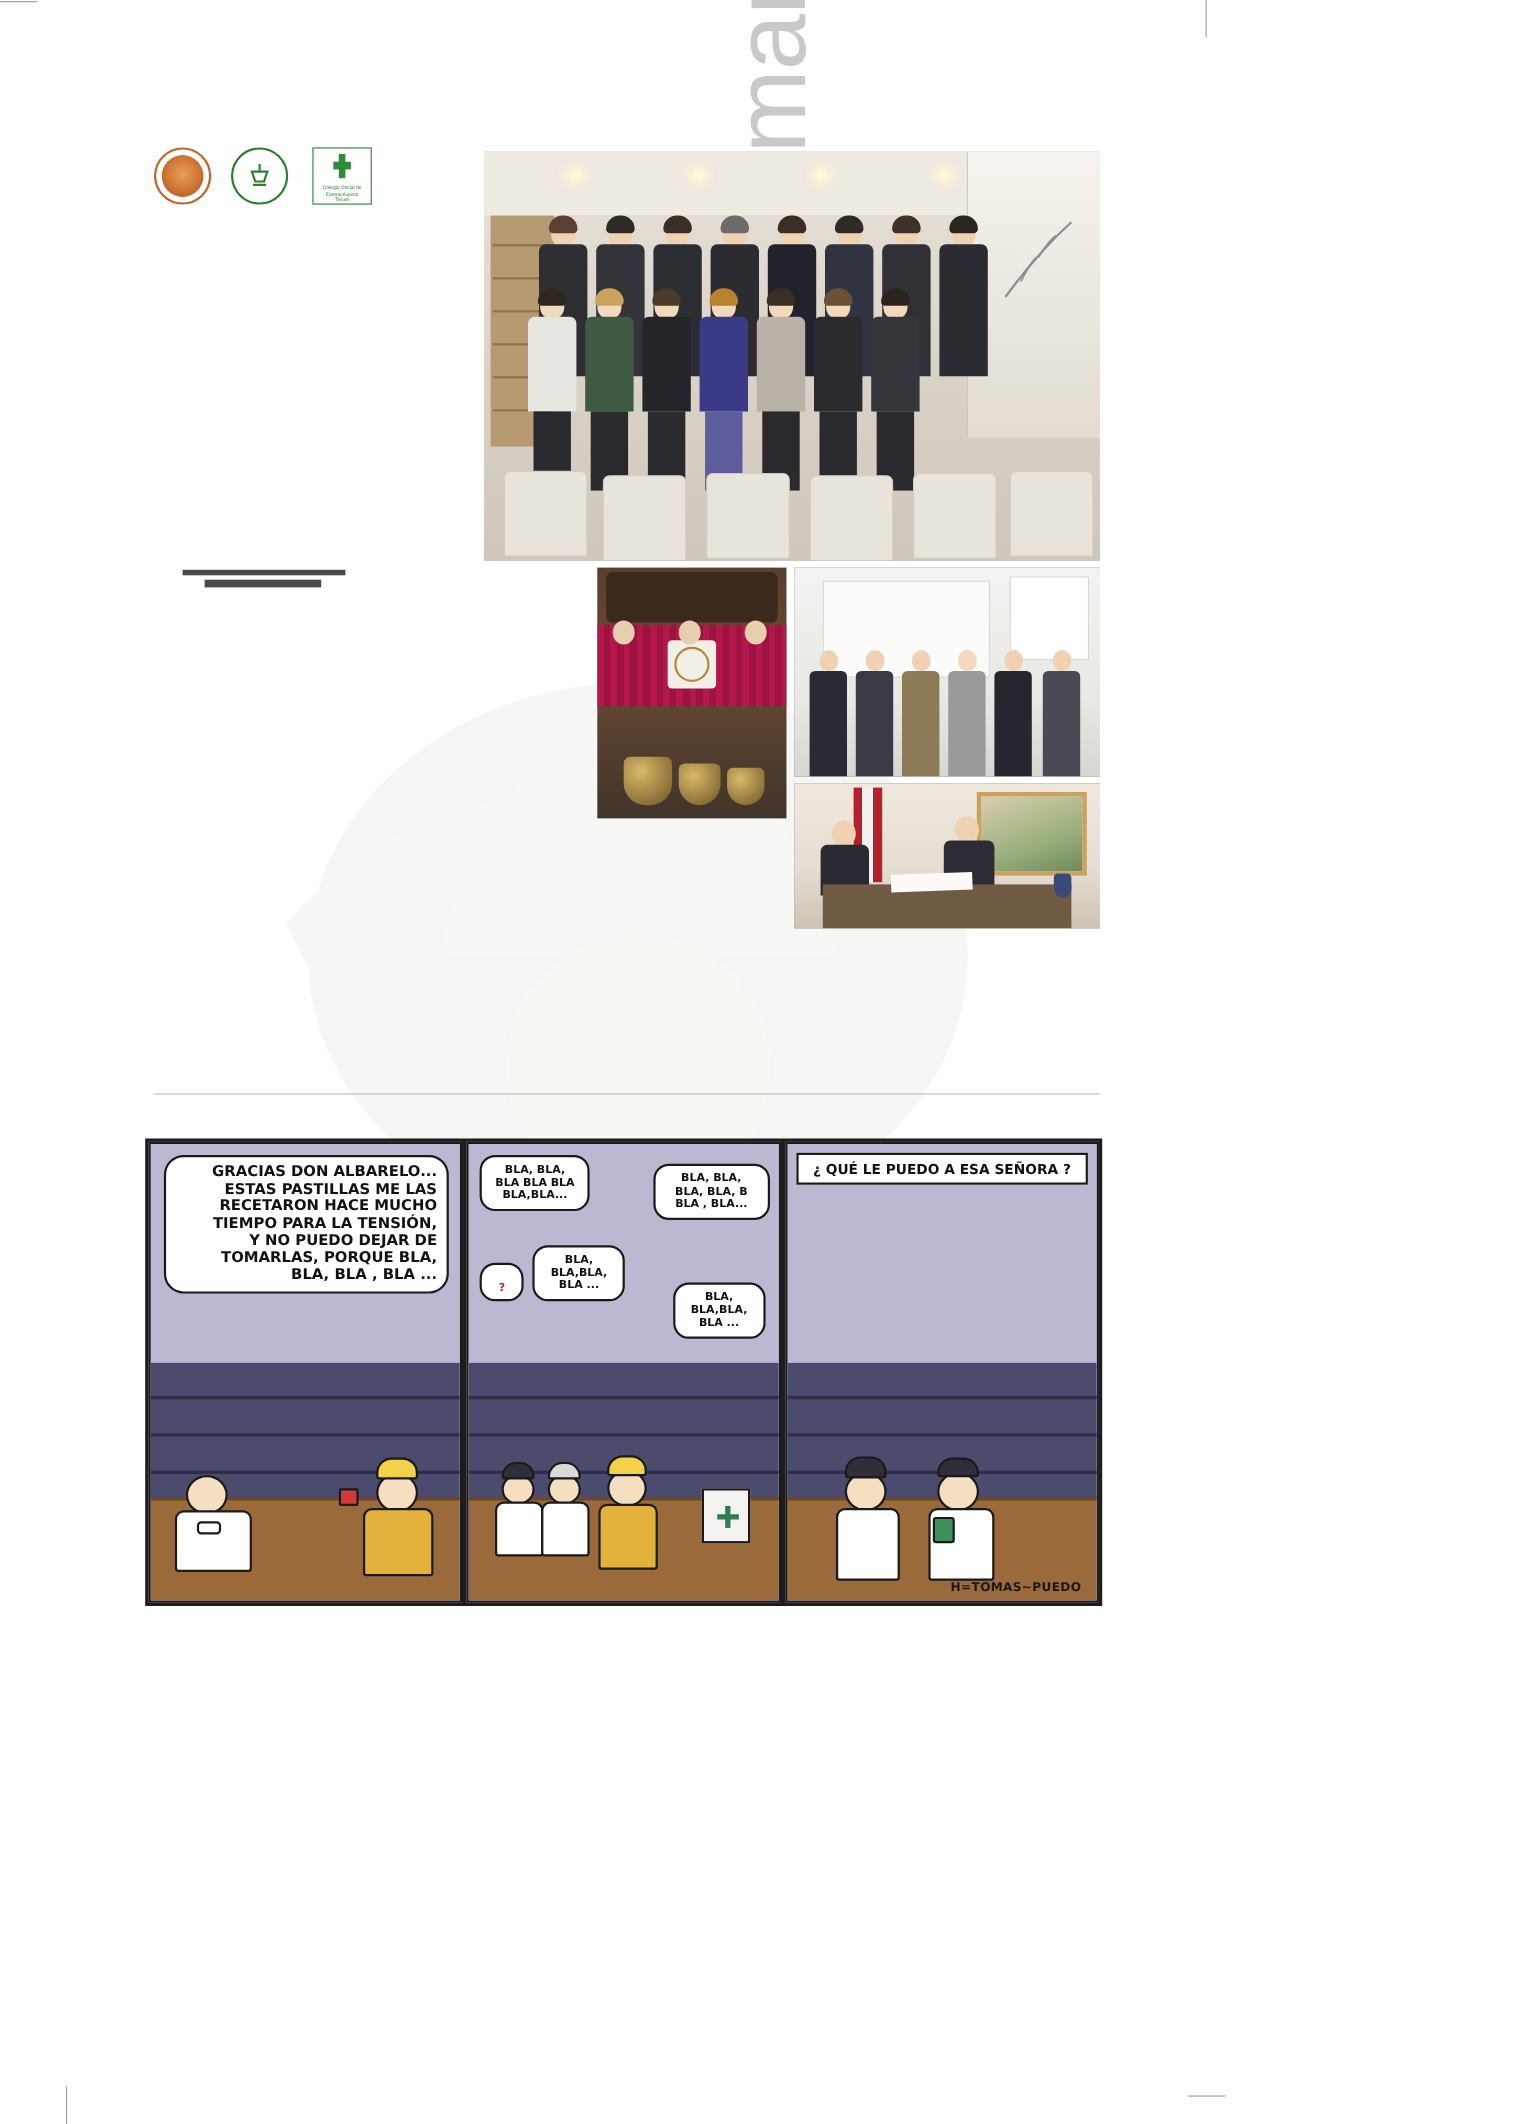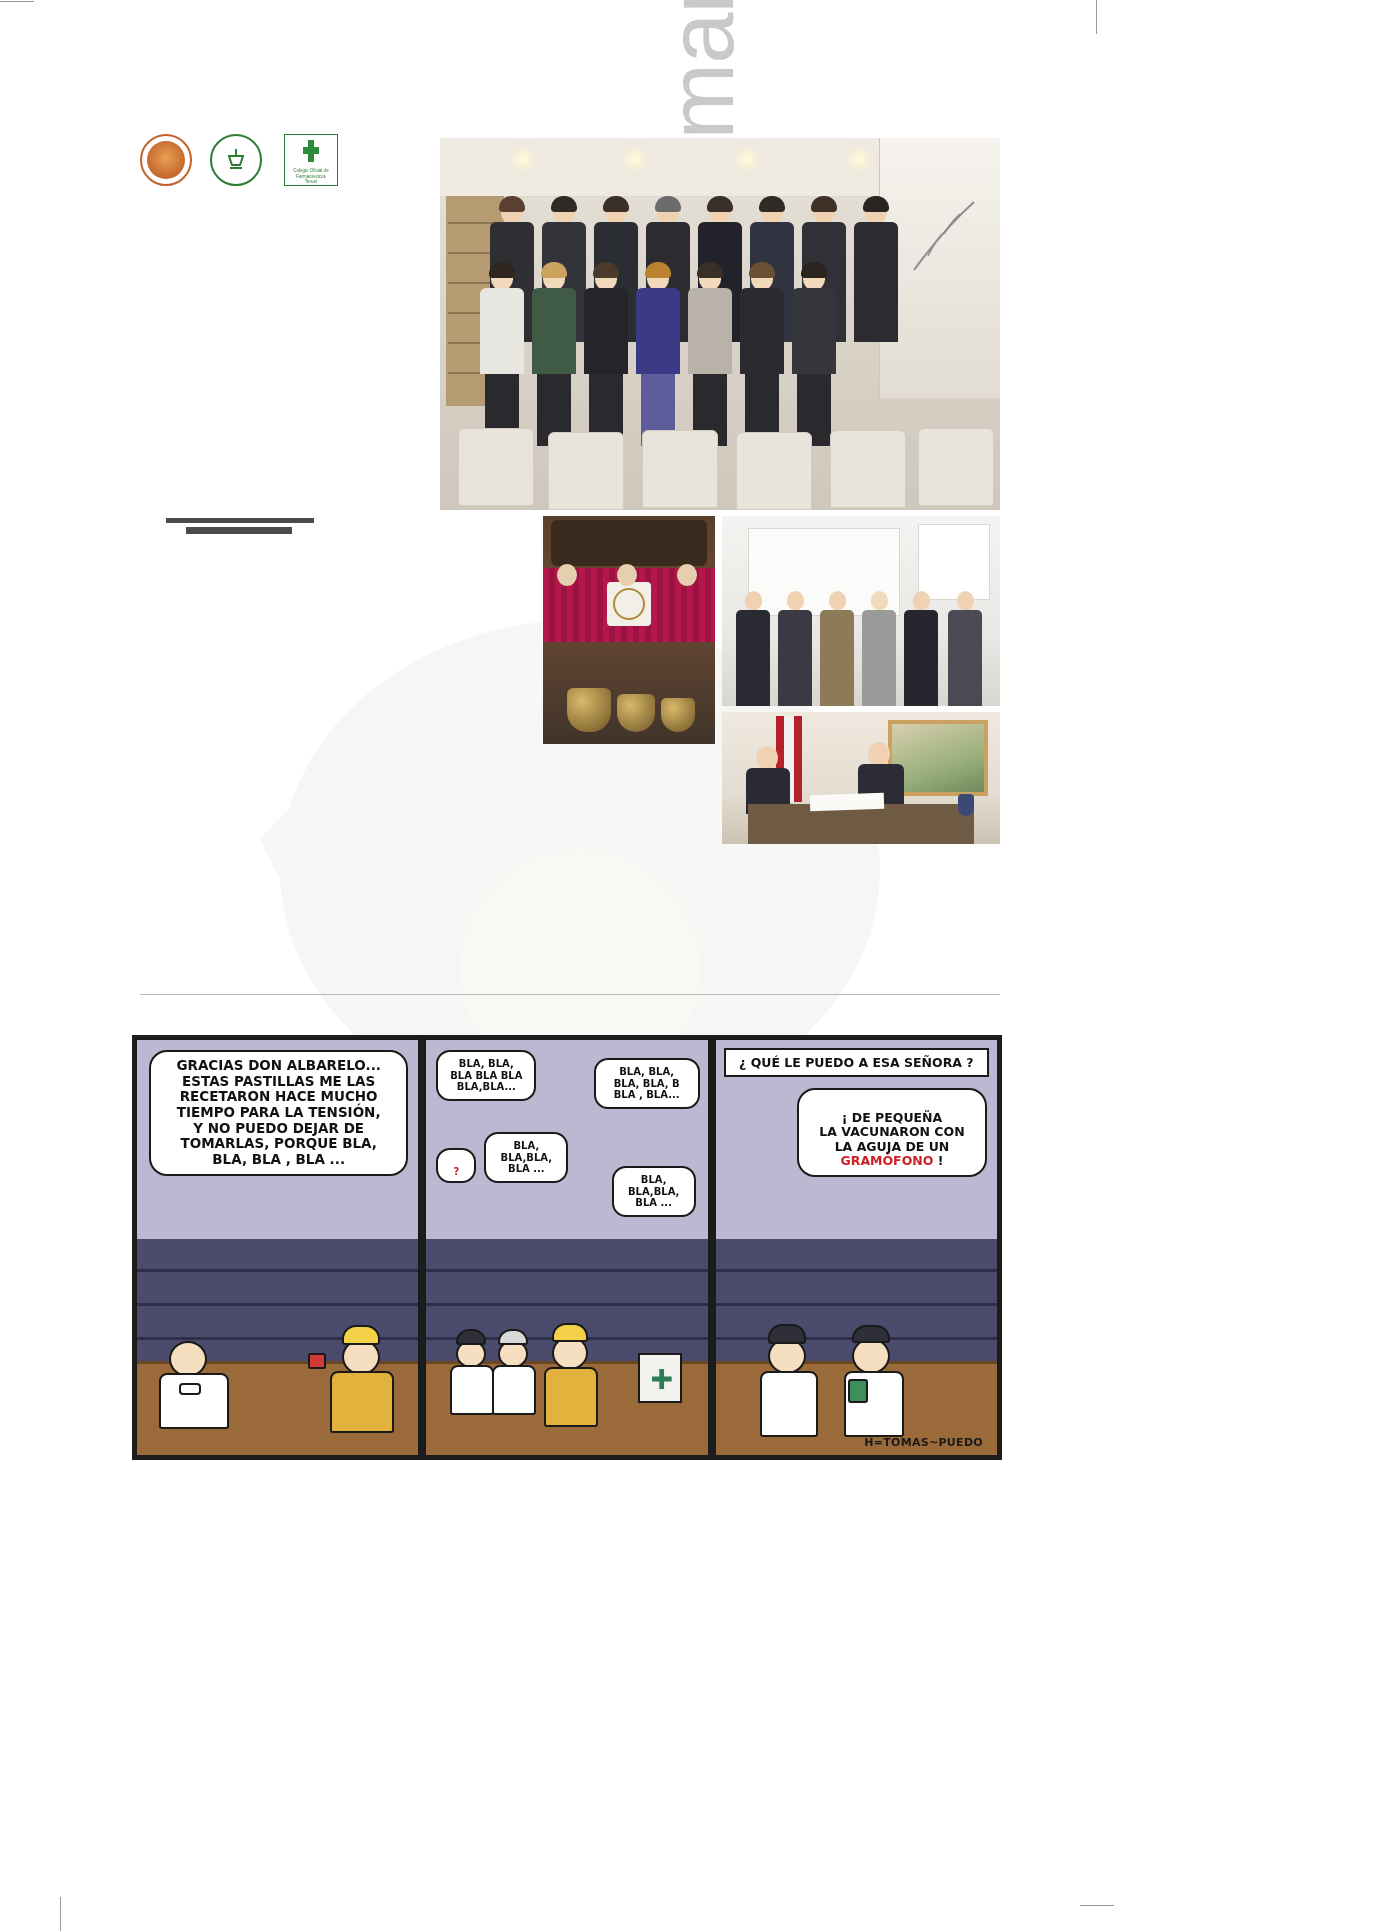--- a/index.html
+++ b/index.html
@@ -234,21 +234,21 @@
     border: 2px solid #1a1a1a;
     border-radius: 18px;
     padding: 6px 9px;
     font-family: "DejaVu Sans", sans-serif;
     font-weight: 700;
     color: #111;
     line-height: 1.16;
     text-align: center;
     white-space: pre-line;
   }
-  .bubble.b1 { left: 12px; top: 10px; right: 10px; font-size: 13.5px; text-align: center; }
+  .bubble.b1 { left: 12px; top: 10px; right: 10px; font-size: 13.5px; text-align: right; }
   .bubble.small { font-size: 10px; border-radius: 14px; }
   .bubble:after {
     content: "";
     position: absolute;
     width: 0; height: 0;
     border: 8px solid transparent;
     border-top-color: #1a1a1a;
     bottom: -16px;
     left: 30px;
   }
@@ -592,26 +592,20 @@
 
   <div class="panel">
     <div class="sky"></div>
     <div class="shelves">
       <div class="shelf-line" style="top:30px"></div>
       <div class="shelf-line" style="top:64px"></div>
       <div class="shelf-line" style="top:98px"></div>
     </div>
     <div class="counter"></div>
     <div class="caption-box">¿ QUÉ LE PUEDO A ESA SEÑORA ?</div>
-    <div class="bubble no-tail" style="right:10px; top:48px; width:168px; font-size:12.5px;">
-      <span>¡ DE PEQUEÑA
-LA VACUNARON CON
-LA AGUJA DE UN
-</span><span class="hl">GRAMÓFONO</span><span> !</span>
-    </div>
     <div class="char" style="left:44px; bottom:18px;">
       <div class="c-hair dark" style="position:relative;width:34px;height:16px;margin-left:8px;"></div>
       <div class="c-head" style="width:34px;height:32px;margin-left:8px;margin-top:-6px;"></div>
       <div class="c-coat" style="width:54px;height:62px;margin-top:-3px;"></div>
     </div>
     <div class="char" style="left:128px; bottom:18px;">
       <div class="c-hair dark" style="position:relative;width:34px;height:14px;margin-left:8px;"></div>
       <div class="c-head" style="width:34px;height:32px;margin-left:8px;margin-top:-5px;"></div>
       <div class="c-coat" style="width:56px;height:62px;margin-top:-3px;"></div>
     </div>

